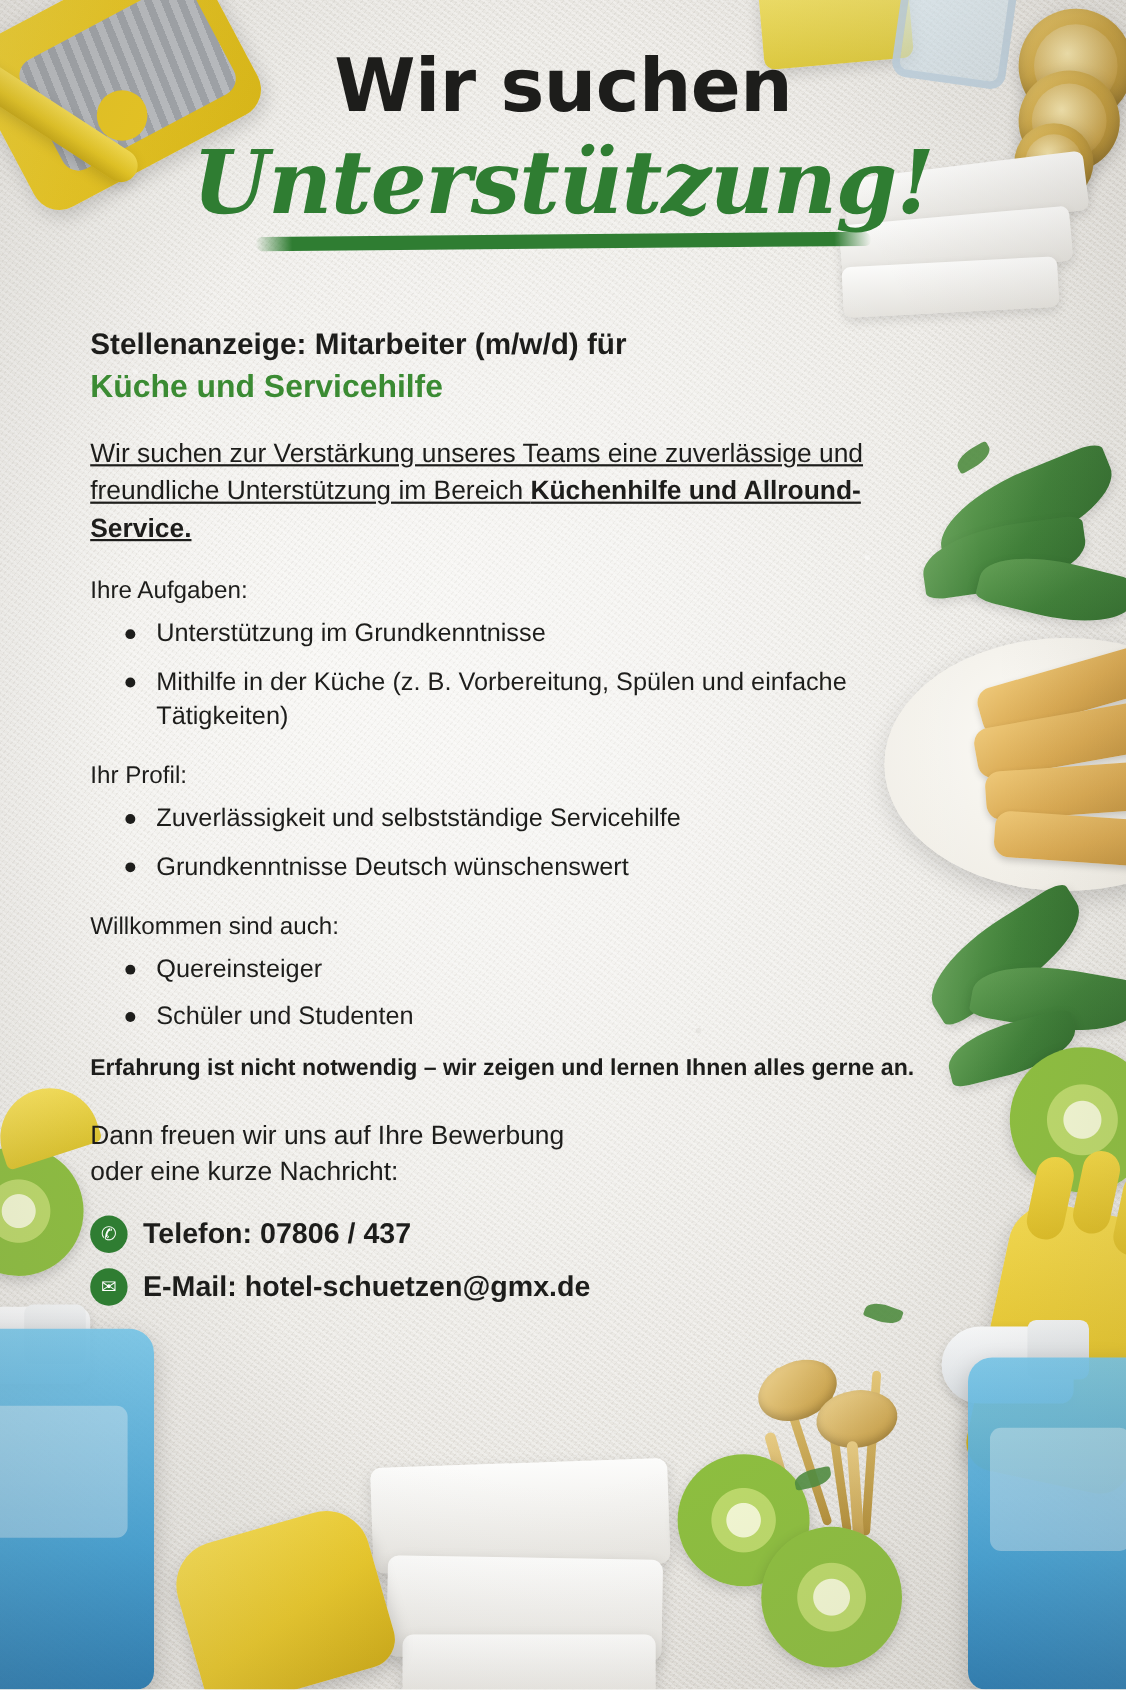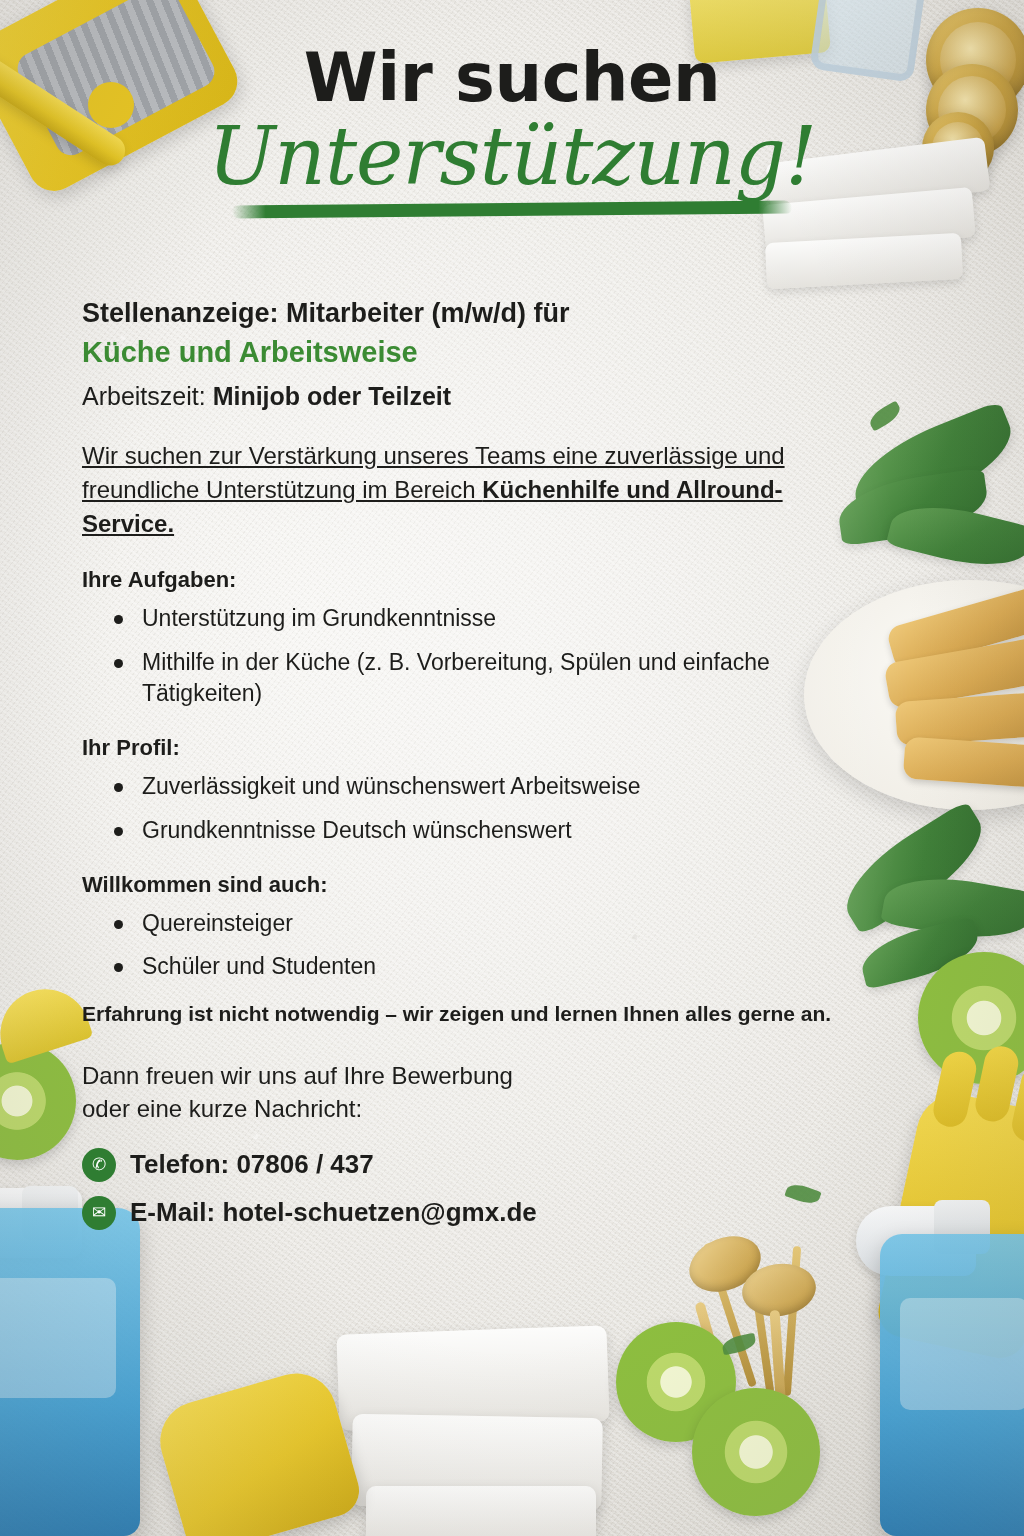--- a/index.html
+++ b/index.html
@@ -251,26 +251,26 @@
   .headline-1 {
     font-family: "DejaVu Sans", sans-serif;
     font-weight: 700;
     font-size: 67px;
     letter-spacing: -0.5px;
     color: #1d1d1b;
     line-height: 1.04;
   }
   .headline-2 {
     font-family: "DejaVu Serif", serif;
-    font-weight: 400;
+    font-weight: 700;
     font-style: italic;
     font-size: 80px;
     color: #2f7d32;
     line-height: 1.02;
-    margin-top: 2px;
+    margin-top: 12px;
     letter-spacing: -1px;
   }
   .underline-stroke {
     margin: 6px auto 0;
     width: 560px; height: 13px;
     background: linear-gradient(90deg, rgba(47,125,50,0) 0%, #2f7d32 6%, #2f7d32 94%, rgba(47,125,50,0) 100%);
     border-radius: 8px 10px 7px 9px;
     transform: rotate(-0.5deg);
   }
 
@@ -290,21 +290,21 @@
     font-size: 25px; line-height: 1.4; margin-top: 8px; color: #1d1d1b;
   }
   .worktime b { font-weight: 700; }
 
   .intro {
     font-size: 24px; line-height: 1.42; margin-top: 25px; max-width: 762px; text-decoration: underline;
   }
   .intro b { font-weight: 700; }
 
   .section-title {
-    font-size: 22px; font-weight: 700; margin-top: 26px; color: #1d1d1b;
+    font-size: 22px; font-weight: 400; margin-top: 26px; color: #1d1d1b;
   }
 
   ul.list {
     list-style: none; margin: 10px 0 0 0; padding: 0;
   }
   ul.list li {
     position: relative;
     font-size: 23px;
     line-height: 1.34;
     padding-left: 60px;
@@ -440,40 +440,36 @@
 
     <div class="headline-wrap">
       <div class="headline-1">Wir suchen</div>
       <div class="headline-2">Unterstützung!</div>
       <div class="underline-stroke"></div>
     </div>
 
     <div class="body">
 
       <div class="job-line1">Stellenanzeige: Mitarbeiter (m/w/d) für</div>
-      <div class="job-line2">Küche und Arbeitsweise</div>
-
-      <div class="worktime">
-        <span>Arbeitszeit:</span>
-        <b>Minijob oder Teilzeit</b>
-      </div>
+      <div class="job-line2">Küche und Servicehilfe</div>
+
 
       <div class="intro">
         <span>Wir suchen zur Verstärkung unseres Teams eine zuverlässige und freundliche Unterstützung im Bereich </span><b>Küchenhilfe und Allround-Service.</b>
       </div>
 
       <div class="section-title">Ihre Aufgaben:</div>
       <ul class="list">
         <li>Unterstützung im Grundkenntnisse</li>
         <li>Mithilfe in der Küche (z. B. Vorbereitung, Spülen und einfache Tätigkeiten)</li>
       </ul>
 
       <div class="section-title">Ihr Profil:</div>
       <ul class="list">
-        <li>Zuverlässigkeit und wünschenswert Arbeitsweise</li>
+        <li>Zuverlässigkeit und selbstständige Servicehilfe</li>
         <li>Grundkenntnisse Deutsch wünschenswert</li>
       </ul>
 
       <div class="section-title">Willkommen sind auch:</div>
       <ul class="list">
         <li>Quereinsteiger</li>
         <li>Schüler und Studenten</li>
       </ul>
 
       <div class="note">Erfahrung ist nicht notwendig – wir zeigen und lernen Ihnen alles gerne an.</div>

